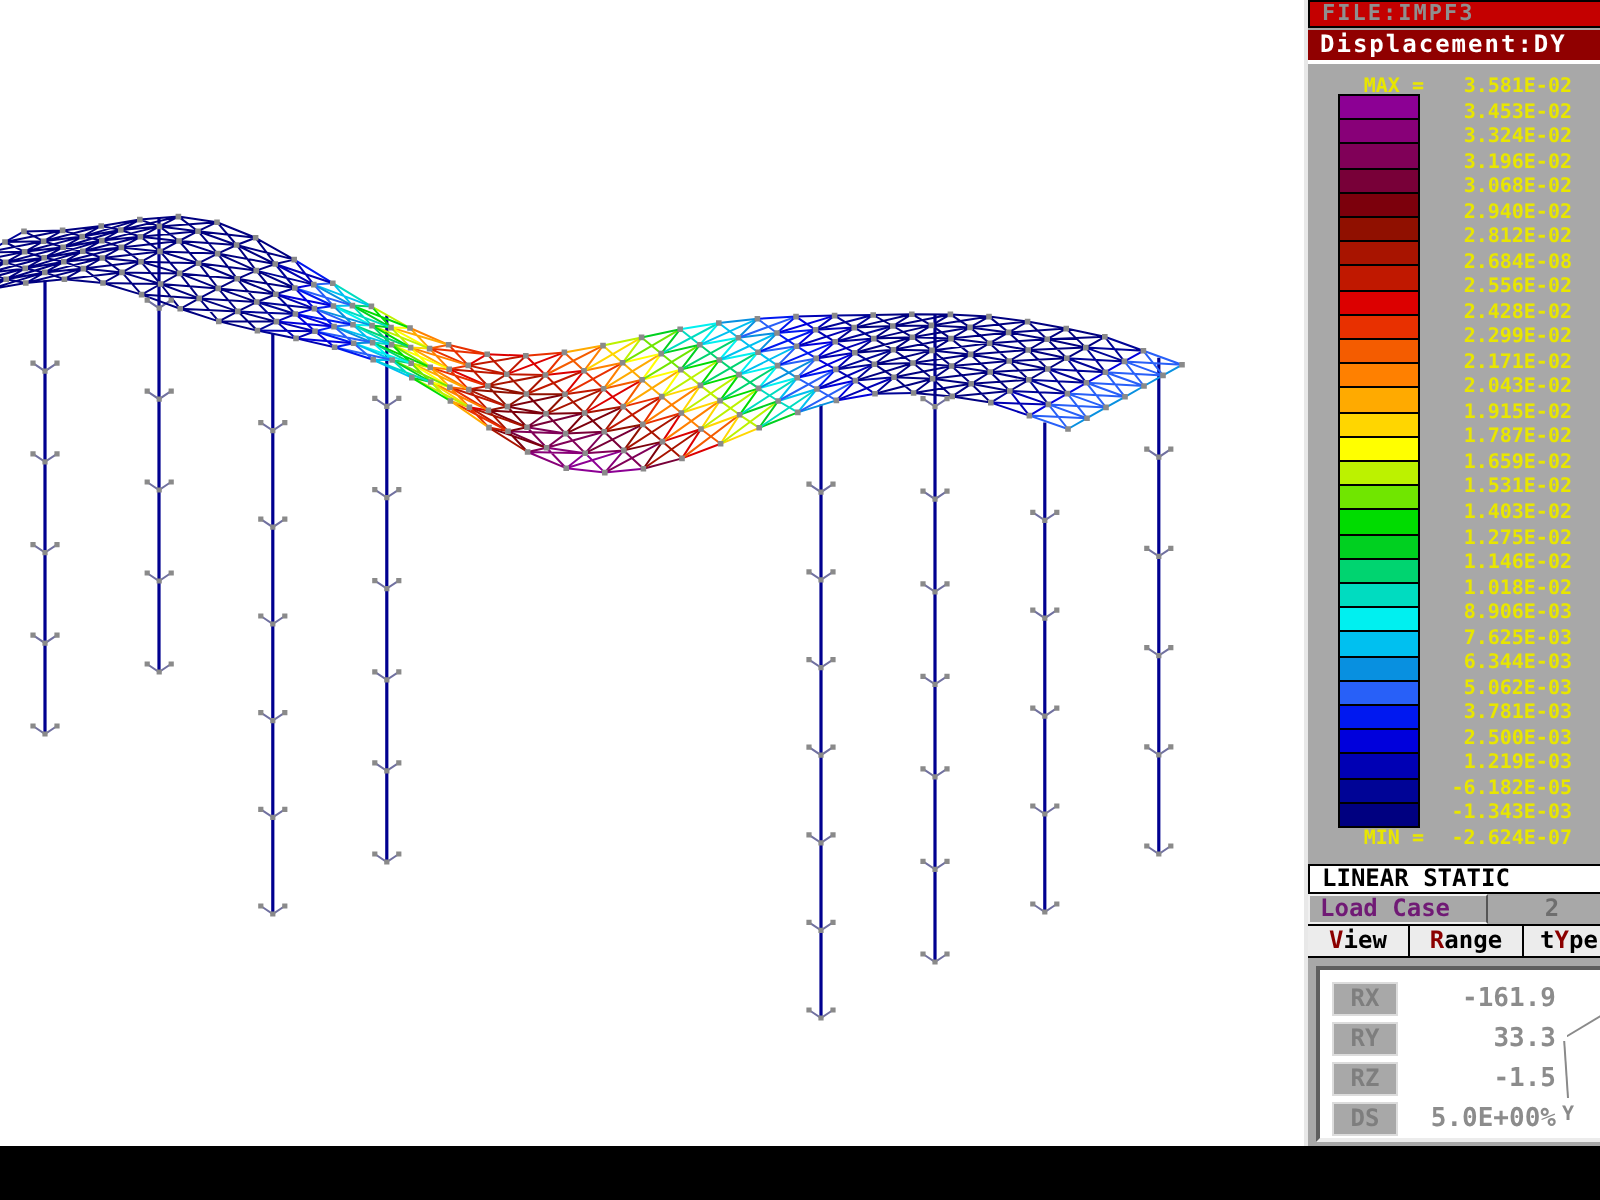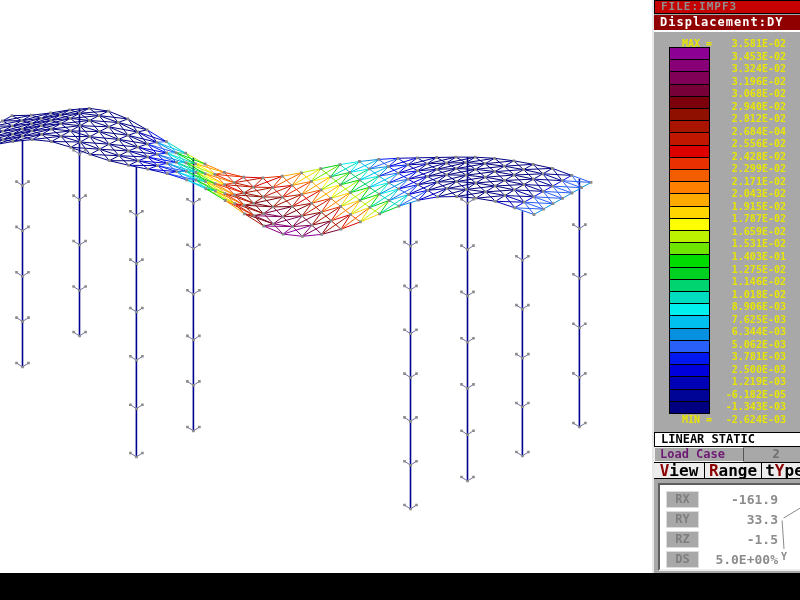--- a/index.html
+++ b/index.html
@@ -64,21 +64,21 @@
   }
   .loadcase-val {
     position:absolute; left:100px; top:0; width:44px; height:15px;
     color:#6e6e6e; font-size:12px; font-weight:bold; line-height:14px; text-align:center;
   }
   .menu-bar {
     position:absolute; left:0; top:462px; width:190px; height:17px;
     display:flex; background:#ececec; border-top:1px solid #000; border-bottom:1px solid #000;
   }
   .menu-btn {
-    height:100%; font-size:16px; font-weight:bold; color:#000;
+    height:100%; font-size:12px; font-weight:bold; color:#000;
     text-align:center; line-height:15px; border-left:1px solid #000;
     cursor:default;
   }
   .menu-btn:first-child { border-left:none; }
   .menu-btn .hot { color:#8b0000; }
   .info-panel {
     position:absolute; left:4px; top:483px; width:184px; height:88px;
     background:#ffffff;
     border:2px solid; border-color:#5e5e5e #ececec #ececec #5e5e5e;
   }
@@ -186,44 +186,44 @@
         <div class="legend-swatch" style="top: 376.4px; height: 13.2px; background: rgb(0, 0, 180);"></div>
         <div class="legend-swatch" style="top: 388.6px; height: 13.2px; background: rgb(0, 4, 150);"></div>
         <div class="legend-swatch" style="top: 400.8px; height: 13.2px; background: rgb(0, 0, 128);"></div>
         <div class="legend-value" style="top: 38px;">3.581E-02</div>
         <div class="legend-value" style="top: 50.53px;">3.453E-02</div>
         <div class="legend-value" style="top: 63.06px;">3.324E-02</div>
         <div class="legend-value" style="top: 75.59px;">3.196E-02</div>
         <div class="legend-value" style="top: 88.12px;">3.068E-02</div>
         <div class="legend-value" style="top: 100.65px;">2.940E-02</div>
         <div class="legend-value" style="top: 113.18px;">2.812E-02</div>
-        <div class="legend-value" style="top: 125.71px;">2.684E-04</div>
+        <div class="legend-value" style="top: 125.71px;">2.684E-08</div>
         <div class="legend-value" style="top: 138.24px;">2.556E-02</div>
         <div class="legend-value" style="top: 150.77px;">2.428E-02</div>
         <div class="legend-value" style="top: 163.3px;">2.299E-02</div>
         <div class="legend-value" style="top: 175.83px;">2.171E-02</div>
         <div class="legend-value" style="top: 188.36px;">2.043E-02</div>
         <div class="legend-value" style="top: 200.89px;">1.915E-02</div>
         <div class="legend-value" style="top: 213.42px;">1.787E-02</div>
         <div class="legend-value" style="top: 225.95px;">1.659E-02</div>
         <div class="legend-value" style="top: 238.48px;">1.531E-02</div>
-        <div class="legend-value" style="top: 251.01px;">1.403E-01</div>
+        <div class="legend-value" style="top: 251.01px;">1.403E-02</div>
         <div class="legend-value" style="top: 263.54px;">1.275E-02</div>
         <div class="legend-value" style="top: 276.07px;">1.146E-02</div>
         <div class="legend-value" style="top: 288.6px;">1.018E-02</div>
         <div class="legend-value" style="top: 301.13px;">8.906E-03</div>
         <div class="legend-value" style="top: 313.66px;">7.625E-03</div>
         <div class="legend-value" style="top: 326.19px;">6.344E-03</div>
         <div class="legend-value" style="top: 338.72px;">5.062E-03</div>
         <div class="legend-value" style="top: 351.25px;">3.781E-03</div>
         <div class="legend-value" style="top: 363.78px;">2.500E-03</div>
         <div class="legend-value" style="top: 376.31px;">1.219E-03</div>
         <div class="legend-value" style="top: 388.84px;">-6.182E-05</div>
         <div class="legend-value" style="top: 401.37px;">-1.343E-03</div>
-        <div class="legend-value" style="top: 413.9px;">-2.624E-03</div>
+        <div class="legend-value" style="top: 413.9px;">-2.624E-07</div>
       </div>
 
     <div class="linear-static">
       <span>LINEAR STATIC</span>
     </div>
 
     <div class="loadcase-row">
       <div class="loadcase-btn">
         <span>Load Case</span>
       </div>

